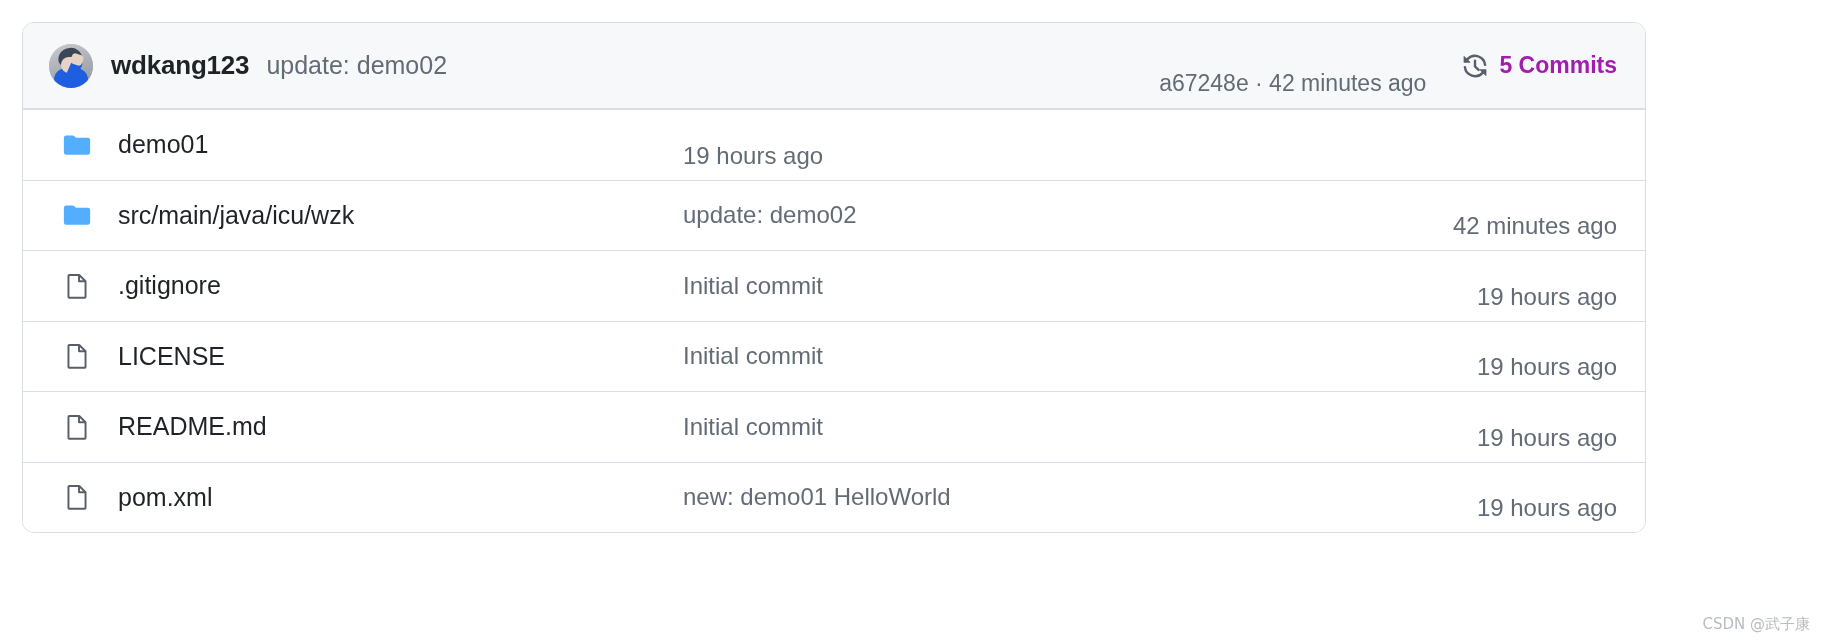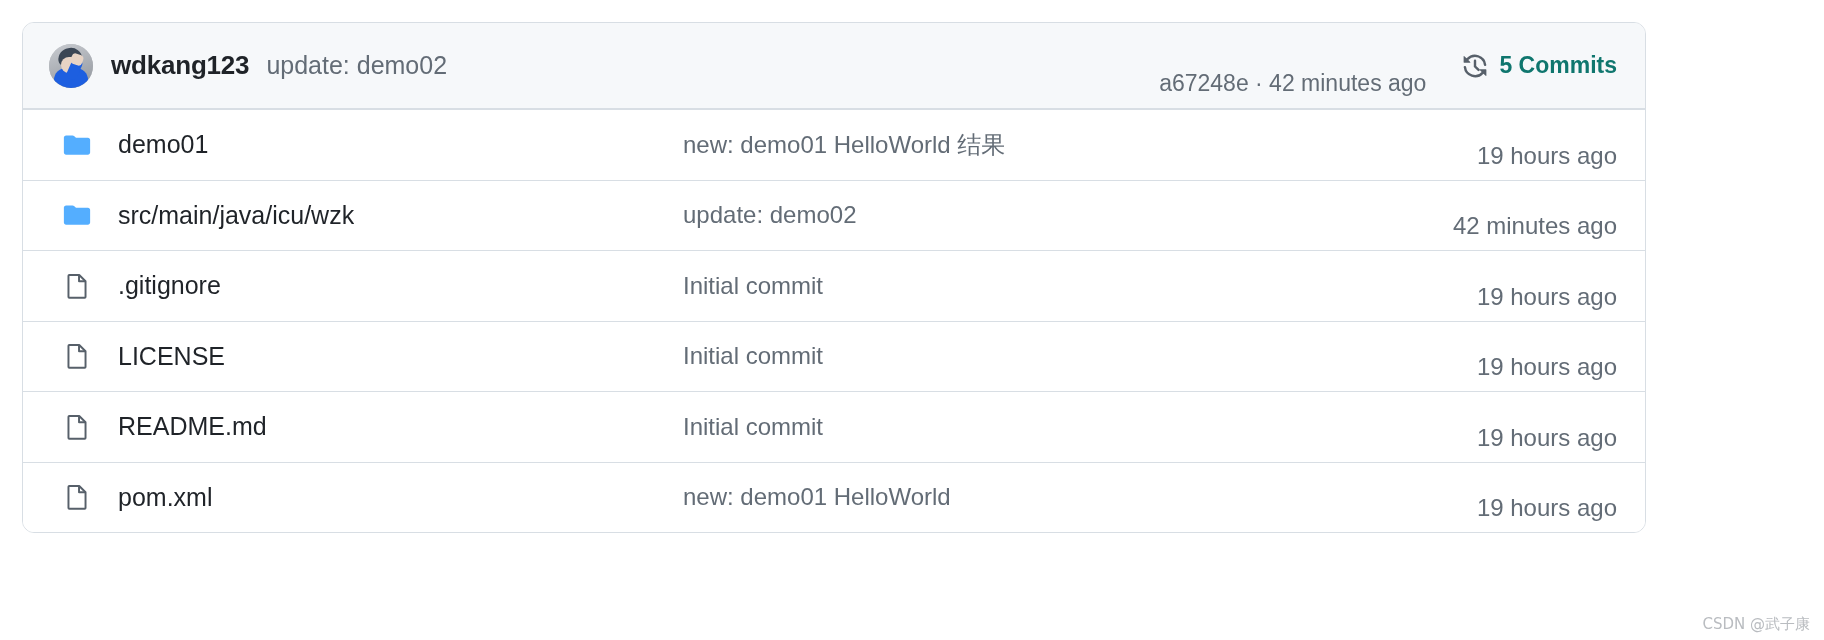--- a/index.html
+++ b/index.html
@@ -130,21 +130,21 @@
   }
   .history-icon {
     width: 26px;
     height: 26px;
     margin-right: 11px;
     flex: 0 0 auto;
     display: block;
   }
   .commits-count {
     font-size: 23px;
-    color: #0f766e;
+    color: #a21caf;
     font-weight: 700;
   }
 
   
   .file-row {
     display: flex;
     align-items: center;
     height: 70.5px;
     border-top: 1px solid #d8dee4;
     padding: 0 28px 0 40px;
@@ -242,21 +242,20 @@
 
   <div class="file-row">
     <div class="cell-name">
       <span class="icon-wrap">
         <svg width="28" height="28" viewBox="0 0 16 16" aria-hidden="true">
           <path d="M1.75 2.5h3.69c.39 0 .76.15 1.04.43l.94.94h6.83c.69 0 1.25.56 1.25 1.25v7.13c0 .69-.56 1.25-1.25 1.25H1.75c-.69 0-1.25-.56-1.25-1.25V3.75c0-.69.56-1.25 1.25-1.25Z" fill="#54aeff"></path>
         </svg>
       </span>
       <span class="file-name">demo01</span>
     </div>
-    <div class="cell-message">new: demo01 HelloWorld 结果</div>
     <div class="cell-time">19 hours ago</div>
   </div>
 
   <div class="file-row">
     <div class="cell-name">
       <span class="icon-wrap">
         <svg width="28" height="28" viewBox="0 0 16 16" aria-hidden="true">
           <path d="M1.75 2.5h3.69c.39 0 .76.15 1.04.43l.94.94h6.83c.69 0 1.25.56 1.25 1.25v7.13c0 .69-.56 1.25-1.25 1.25H1.75c-.69 0-1.25-.56-1.25-1.25V3.75c0-.69.56-1.25 1.25-1.25Z" fill="#54aeff"></path>
         </svg>
       </span>

